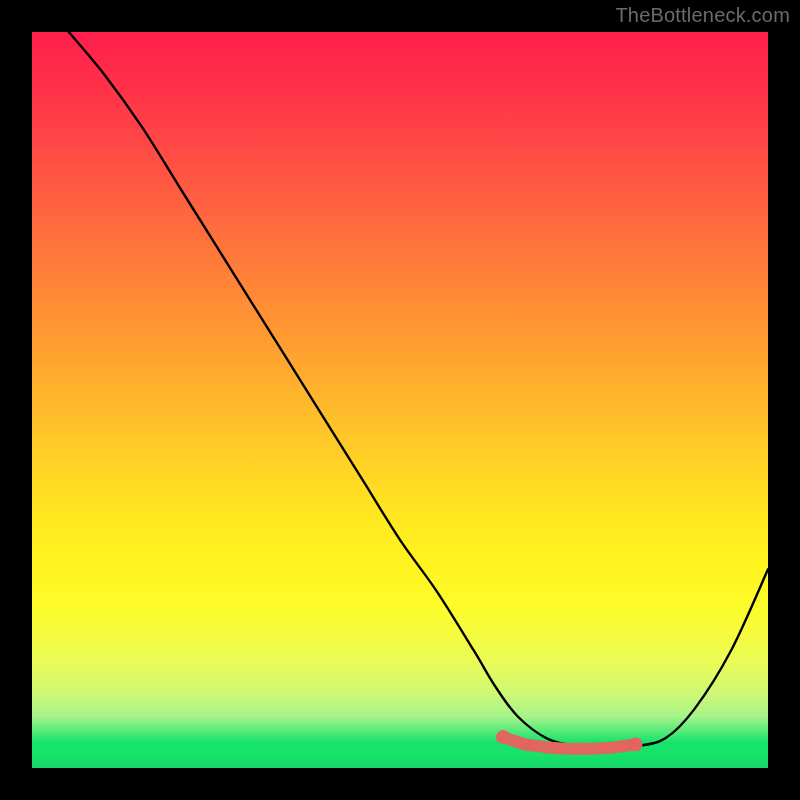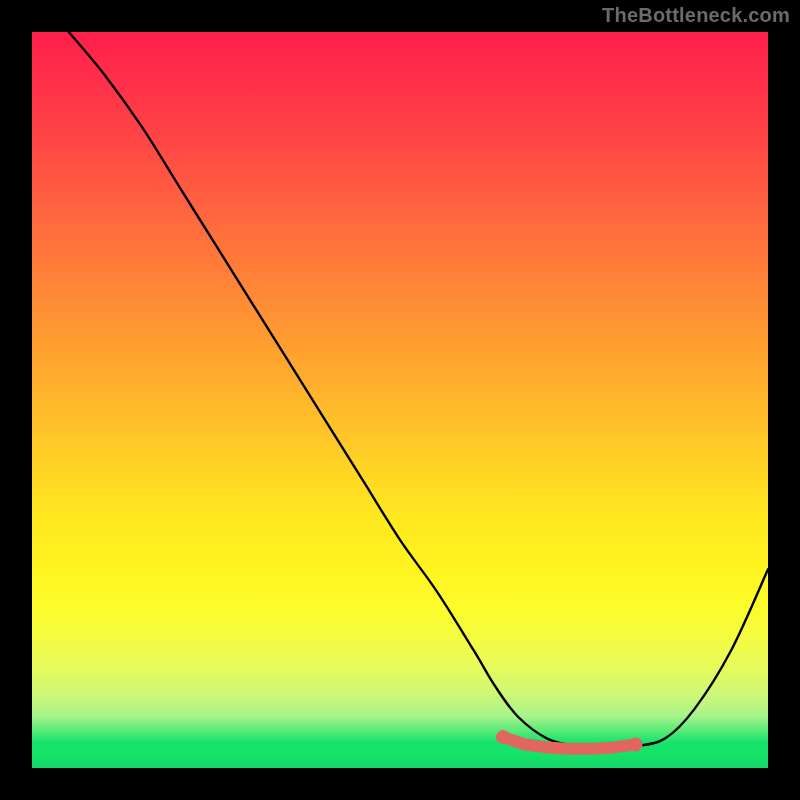--- a/index.html
+++ b/index.html
@@ -16,21 +16,21 @@
     width: 800px;
     height: 800px;
     background: #000;
   }
   .watermark {
     position: absolute;
     top: 4px;
     right: 10px;
     color: #6b6b6b;
     font-size: 20px;
-    font-weight: 700;
+    font-weight: 400;
     letter-spacing: 0.2px;
     z-index: 10;
     user-select: none;
   }
   .plot-area {
     position: absolute;
     left: 32px;
     top: 32px;
     width: 736px;
     height: 736px;

